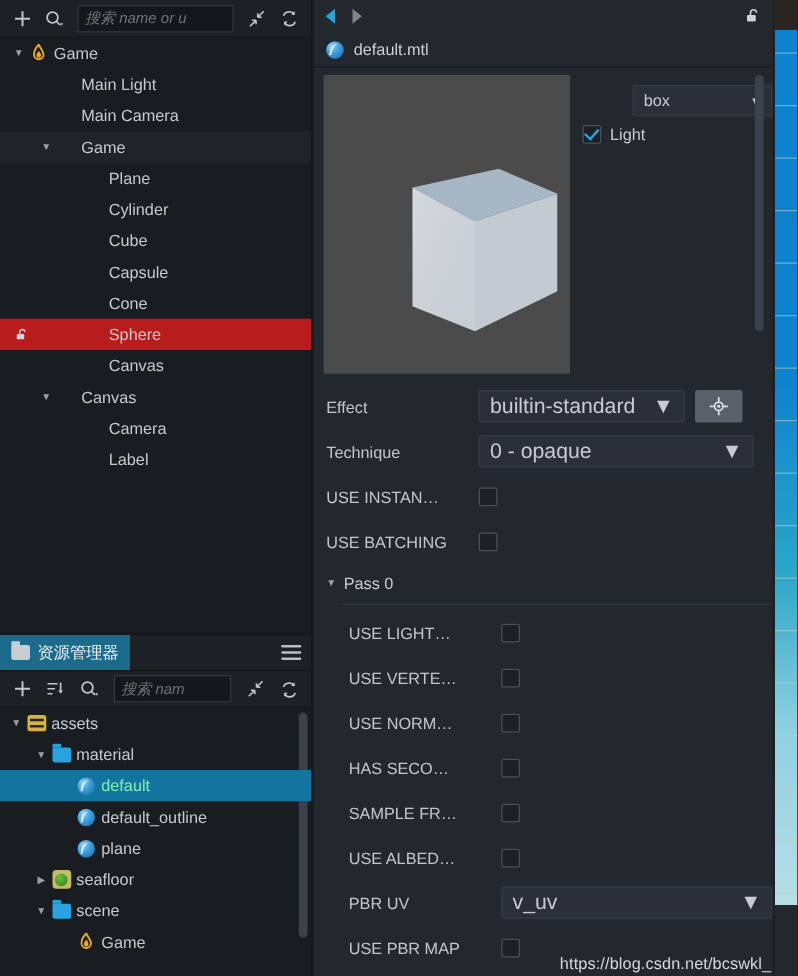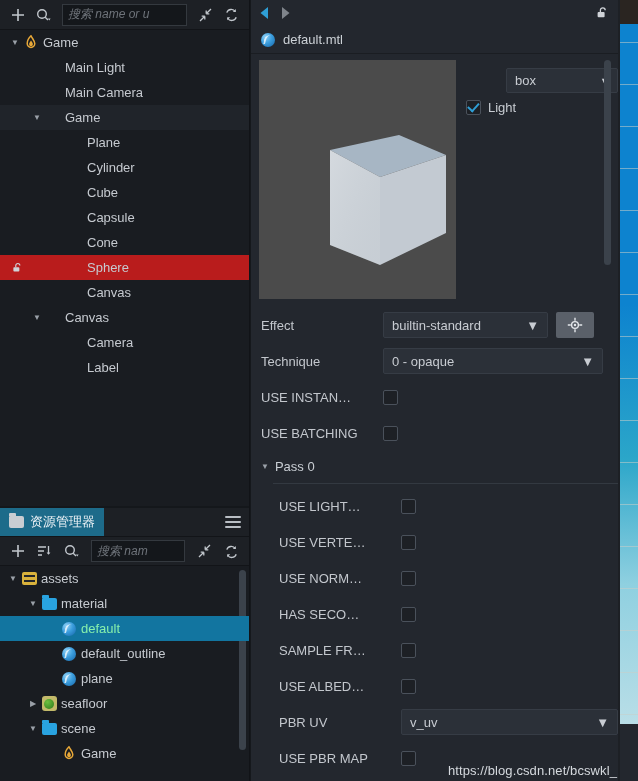--- a/index.html
+++ b/index.html
@@ -222,21 +222,21 @@
   
   .props { flex: 1; padding: 8px 0 0 10px; position: relative; overflow: hidden; }
   .prow {
     height: 36px; display: flex; align-items: center;
     font-size: 13px; color: #c3c7cd;
   }
   .prow .plabel { width: 122px; min-width: 122px; white-space: nowrap; overflow: hidden; }
   .psel {
     height: 26px; background: #2b3038; border: 1px solid #363c45; border-radius: 2px;
     display: flex; align-items: center; justify-content: space-between;
-    padding: 0 8px; font-size: 13px; color: #c8ccd2; cursor: pointer;
+    padding: 0 8px; font-size: 17px; color: #c8ccd2; cursor: pointer;
   }
   .iconbtn {
     width: 38px; height: 26px; margin-left: 8px;
     background: #5a6069; border-radius: 2px;
     display: flex; align-items: center; justify-content: center;
     cursor: pointer;
   }
   .passhdr { display: flex; align-items: center; gap: 6px; font-size: 13px; color: #c9ced4; height: 30px; cursor: pointer; }
   .passhdr .arrow { font-size: 8px; color: #9aa0a8; }
   .hr { height: 1px; background: #333941; margin: 2px 0 4px 12px; }

